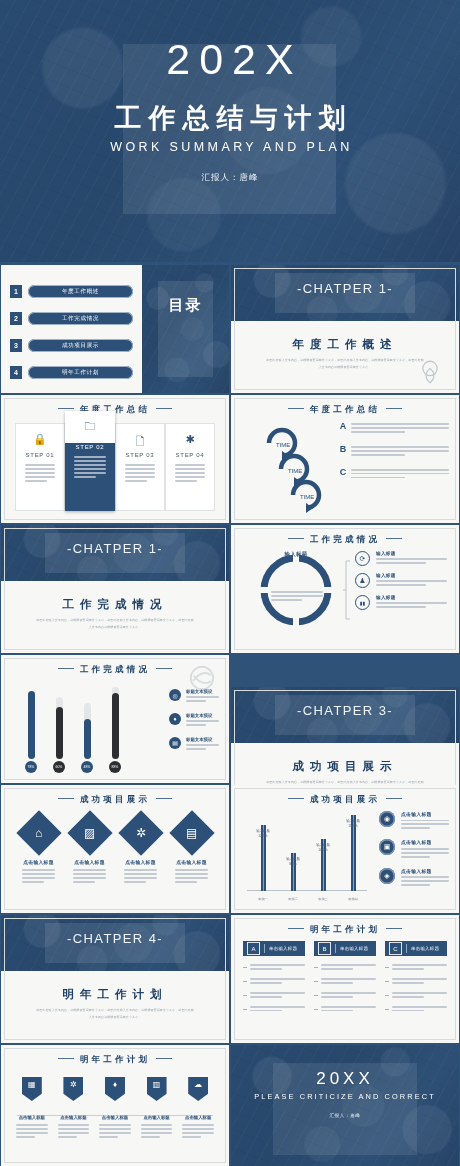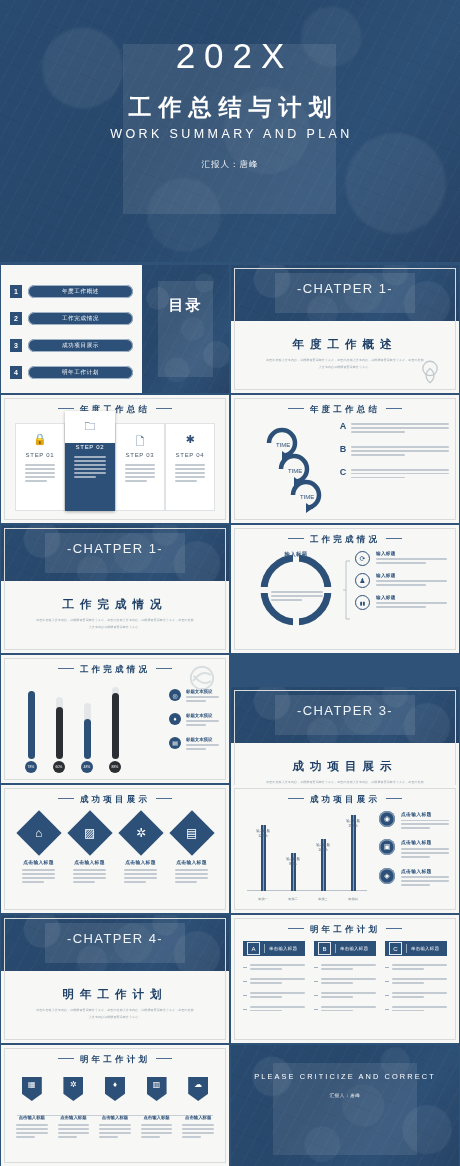--- a/index.html
+++ b/index.html
@@ -34,22 +34,22 @@
   
   .edge{position:absolute;inset:3px;border:1px solid #d7dbdc;pointer-events:none;}
 
   
   #cover{left:0;top:0;width:460px;height:262px;}
   .cover-card{
     position:absolute;left:123px;top:44px;width:213px;height:170px;
     background:rgba(255,255,255,.09);
   }
   .cover-inner{position:absolute;left:0;right:0;top:38px;text-align:center;color:#fff;}
-  .c-year{font-size:35px;letter-spacing:9px;font-weight:300;line-height:1;margin-left:9px;}
-  .c-cn{font-size:23px;letter-spacing:7px;font-weight:bold;margin-top:19px;margin-left:7px;}
+  .c-year{font-size:43px;letter-spacing:9px;font-weight:300;line-height:1;margin-left:9px;}
+  .c-cn{font-size:27px;letter-spacing:7px;font-weight:bold;margin-top:19px;margin-left:7px;}
   .c-en{font-size:12.5px;letter-spacing:3.4px;margin-top:4px;font-weight:300;margin-left:3px;}
   .c-by{font-size:8.5px;letter-spacing:1px;margin-top:18px;opacity:.93;}
 
   
   .g{position:absolute;width:228px;height:128px;}
   .col-l{left:1px;} .col-r{left:231px;}
 
   
   .hd{position:absolute;top:9px;left:0;right:0;text-align:center;
       font-size:8.5px;font-weight:bold;letter-spacing:3.2px;color:#23456c;white-space:nowrap;}
@@ -797,18 +797,19 @@
       </div>
     </div>
     <div class="edge"></div>
   </div>
 
   <div class="slide dark g col-r" style="top:1045px;height:121px">
     <div class="photo"></div>
     <div class="scrim"></div>
     <div class="end-card"></div>
     <div class="end-in">
+      <div class="e-year">20XX</div>
       <div class="e-en">PLEASE CRITICIZE AND CORRECT</div>
       <div class="e-by">汇报人：唐峰</div>
     </div>
   </div>
 
 </div>
 
 </body></html>

